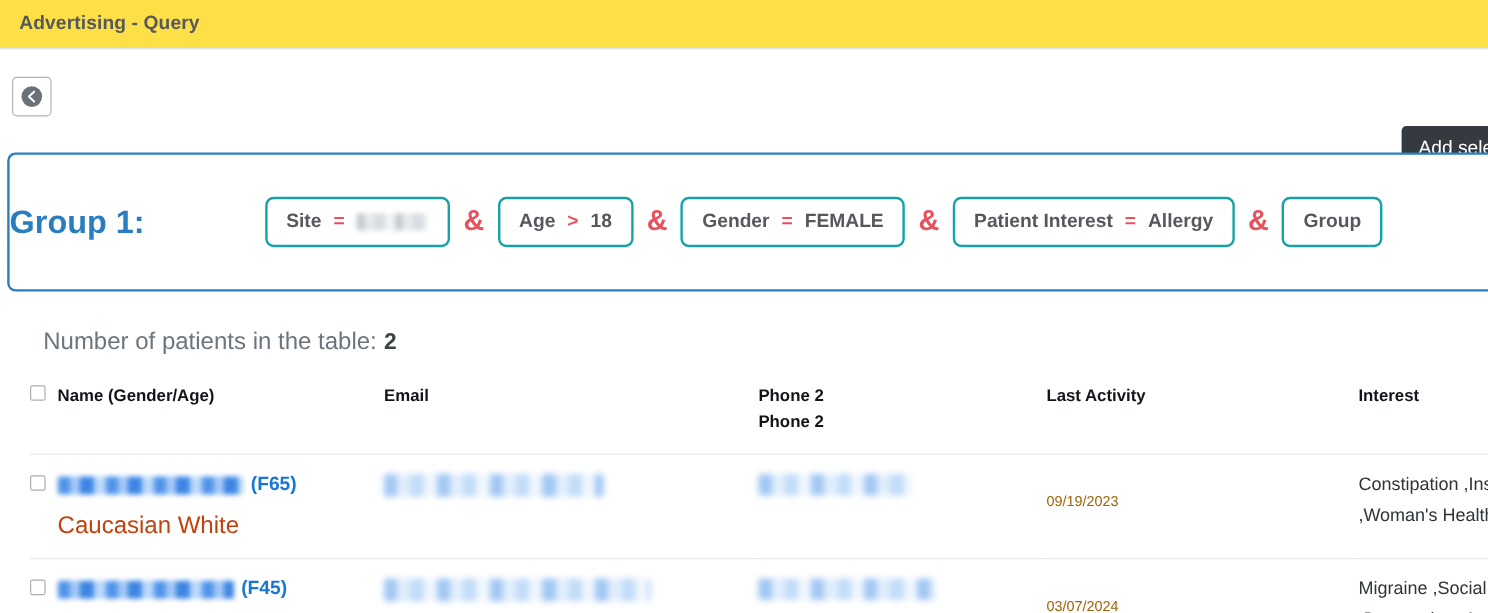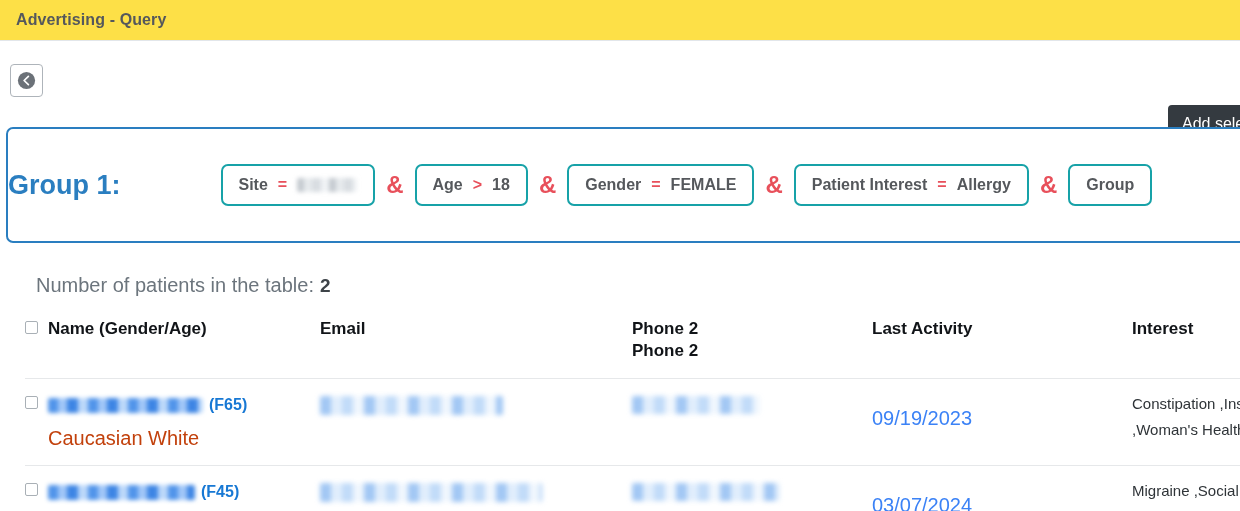--- a/index.html
+++ b/index.html
@@ -203,21 +203,21 @@
   .results-table {
     position: absolute;
     left: 25px;
     top: 318px;
     width: 1215px;
     border-collapse: collapse;
     table-layout: fixed;
   }
   .results-table th {
     text-align: left;
-    font-size: 17px;
+    font-size: 14px;
     font-weight: bold;
     color: #111418;
     padding: 0 0 16px 0;
     vertical-align: top;
     line-height: 22px;
   }
   .results-table td {
     font-size: 15px;
     color: #2f3438;
     padding: 12px 0 14px 0;
@@ -258,22 +258,22 @@
     text-align: center;
   }
   .race {
     display: block;
     color: #c2410c;
     font-size: 20px;
     margin-top: 8px;
     white-space: nowrap;
   }
   .activity-date {
-    font-size: 20px;
-    color: #3b82f6;
+    font-size: 12px;
+    color: #a16207;
     display: block;
     padding-top: 14px;
   }
   .interest-cell {
     font-size: 15.5px;
     color: #2f3438;
     line-height: 25px;
     white-space: nowrap;
     overflow: hidden;
   }

